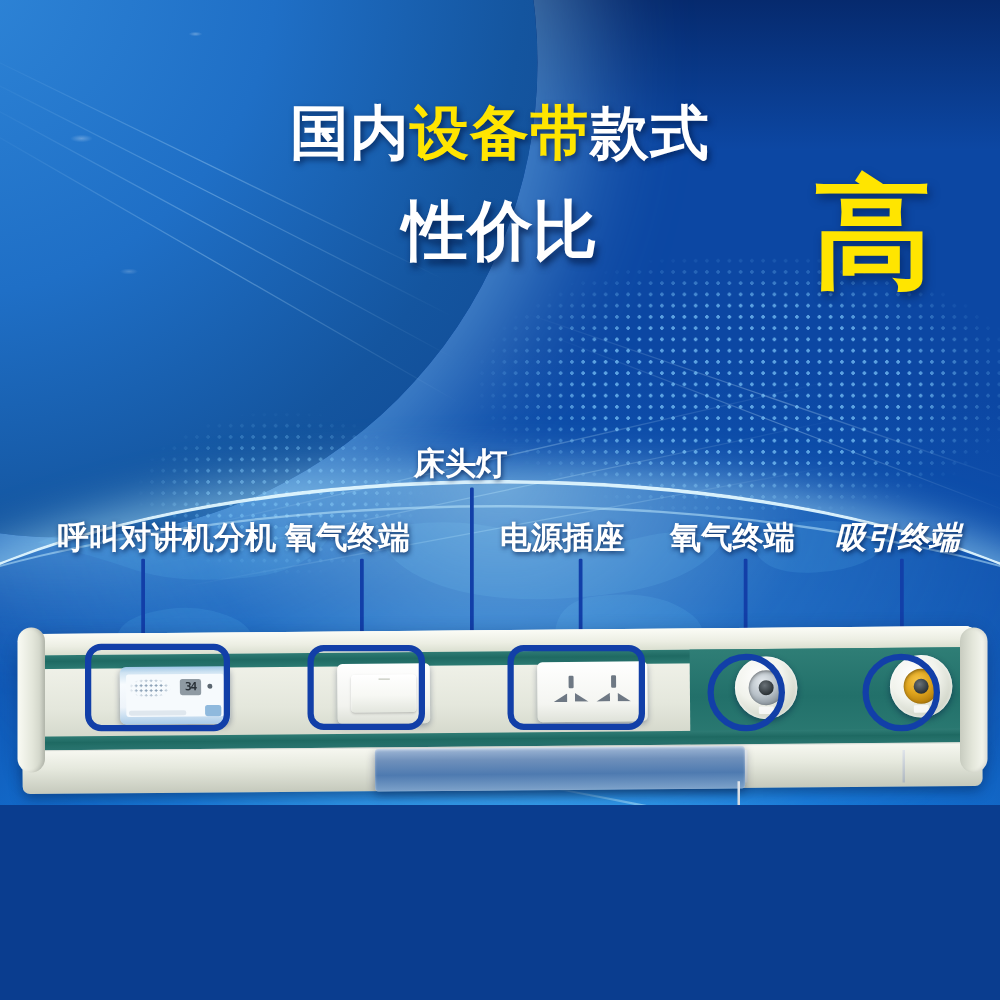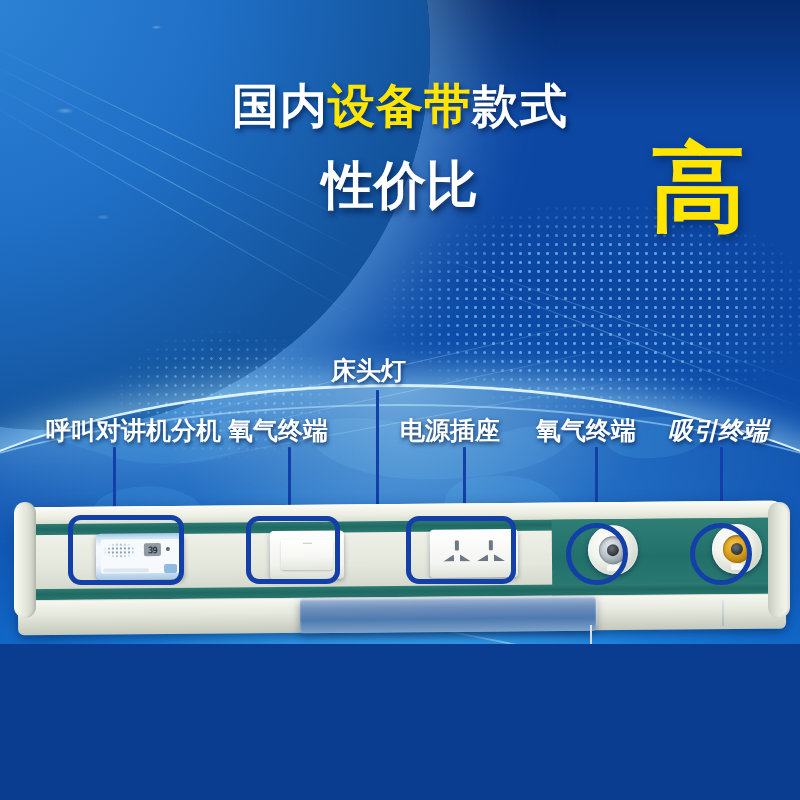--- a/index.html
+++ b/index.html
@@ -307,21 +307,21 @@
     <div class="panel-body">
       <div class="panel-lip"></div>
       <div class="stripe stripe-top"></div>
       <div class="teal-block"></div>
       <div class="stripe stripe-bot"></div>
       <div class="panel-foot"></div>
 
       <div class="device intercom">
         <div class="ic-face"></div>
         <div class="ic-grille"></div>
-        <div class="ic-display">39</div>
+        <div class="ic-display">34</div>
         <div class="ic-dot"></div>
         <div class="ic-slot"></div>
         <div class="ic-btn"></div>
       </div>
 
       <div class="device switch">
         <div class="sw-rocker">
           <div class="sw-mark"></div>
         </div>
       </div>

